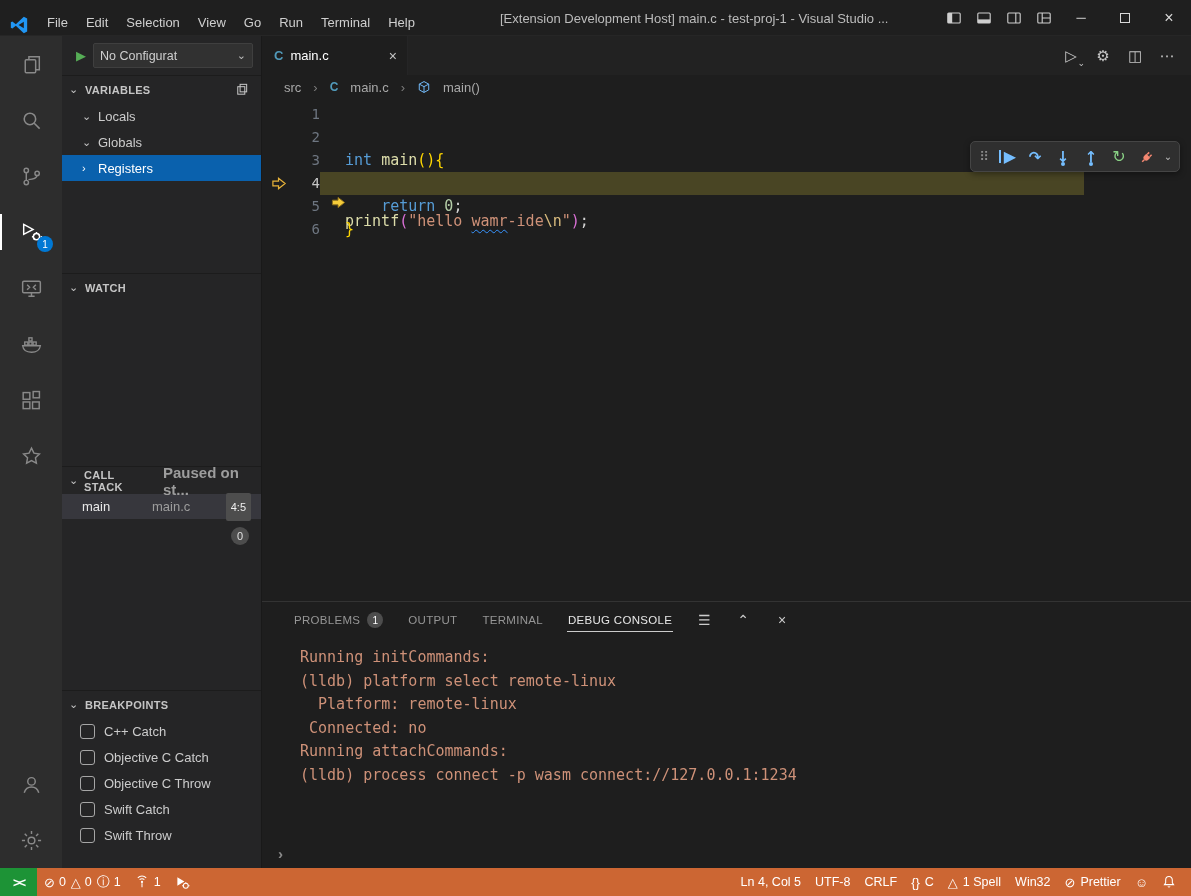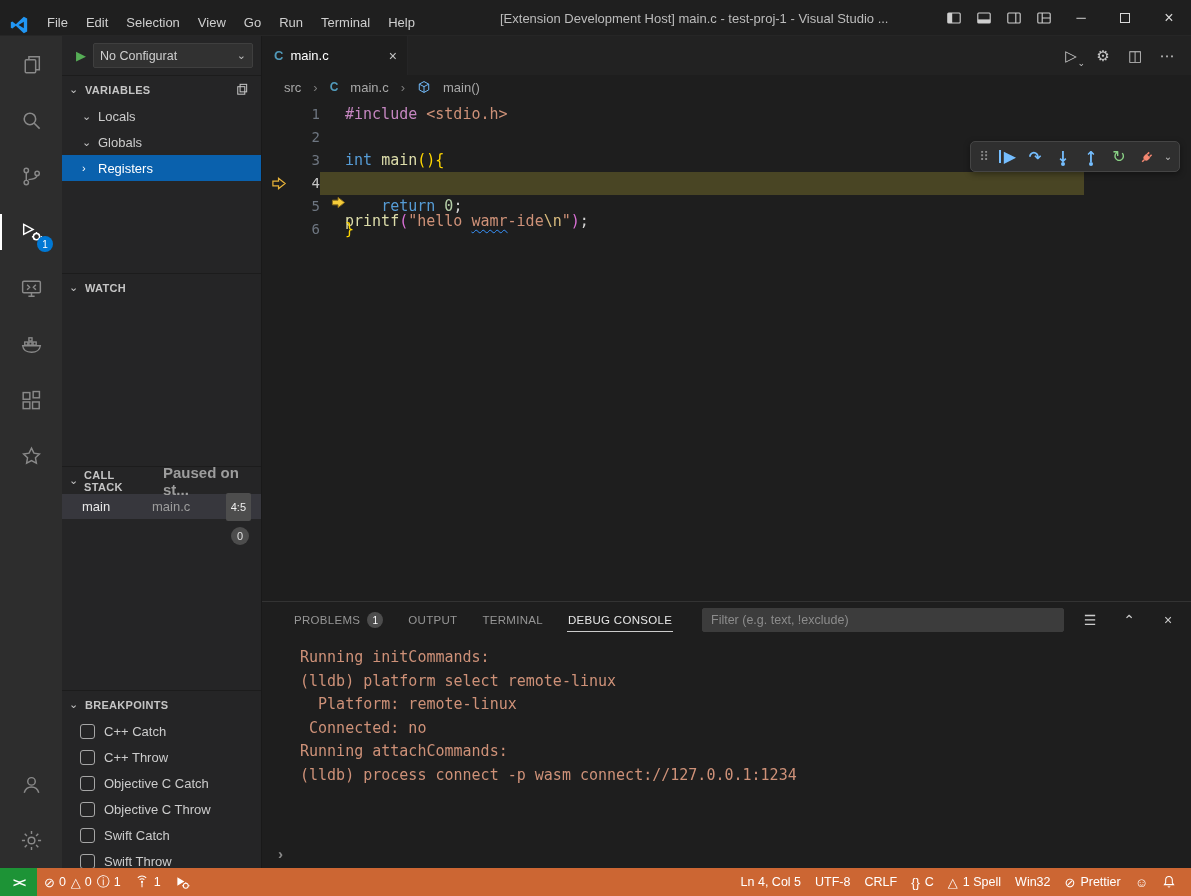--- a/index.html
+++ b/index.html
@@ -311,24 +311,20 @@
         <div class="sec-header">
           <span class="chev">⌄</span>
           <span>BREAKPOINTS</span>
         </div>
         <div class="bp-row">
           <span class="cb"></span>
           <span>C++ Catch</span>
         </div>
         <div class="bp-row">
           <span class="cb"></span>
-          <span>C++ Throw</span>
-        </div>
-        <div class="bp-row">
-          <span class="cb"></span>
           <span>Objective C Catch</span>
         </div>
         <div class="bp-row">
           <span class="cb"></span>
           <span>Objective C Throw</span>
         </div>
         <div class="bp-row">
           <span class="cb"></span>
           <span>Swift Catch</span>
         </div>
@@ -389,21 +385,20 @@
                   <path d="M6.3 6V3.2M9.7 6V3.2M8 11.8v3" stroke="#f48771" stroke-width="1.5" fill="none"></path>
                 </g>
               </svg>
           </span>
           <span class="dt-chev">⌄</span>
         </div>
 
         <div class="code-line">
           <div class="glyph"></div>
           <div class="lnum">1</div>
-          <div class="ltext"><span class="tok-inc">#include</span><span class="tok-pl"> </span><span class="tok-str">&lt;stdio.h&gt;</span></div>
         </div>
 
         <div class="code-line">
           <div class="glyph"></div>
           <div class="lnum">2</div>
           <div class="ltext"></div>
         </div>
 
         <div class="code-line">
           <div class="glyph"></div>
@@ -444,21 +439,20 @@
           </span>
           <span class="panel-tab">
             <span>OUTPUT</span>
           </span>
           <span class="panel-tab">
             <span>TERMINAL</span>
           </span>
           <span class="panel-tab active">
             <span>DEBUG CONSOLE</span>
           </span>
-          <input class="filter-input" type="text" placeholder="Filter (e.g. text, !exclude)" style="">
           <span class="panel-icon">☰</span>
           <span class="panel-icon">⌃</span>
           <span class="panel-icon">×</span>
         </div>
         <div class="console">
           <div class="console-line">Running initCommands:</div>
           <div class="console-line">(lldb) platform select remote-linux</div>
           <div class="console-line">  Platform: remote-linux</div>
           <div class="console-line"> Connected: no</div>
           <div class="console-line">Running attachCommands:</div>

